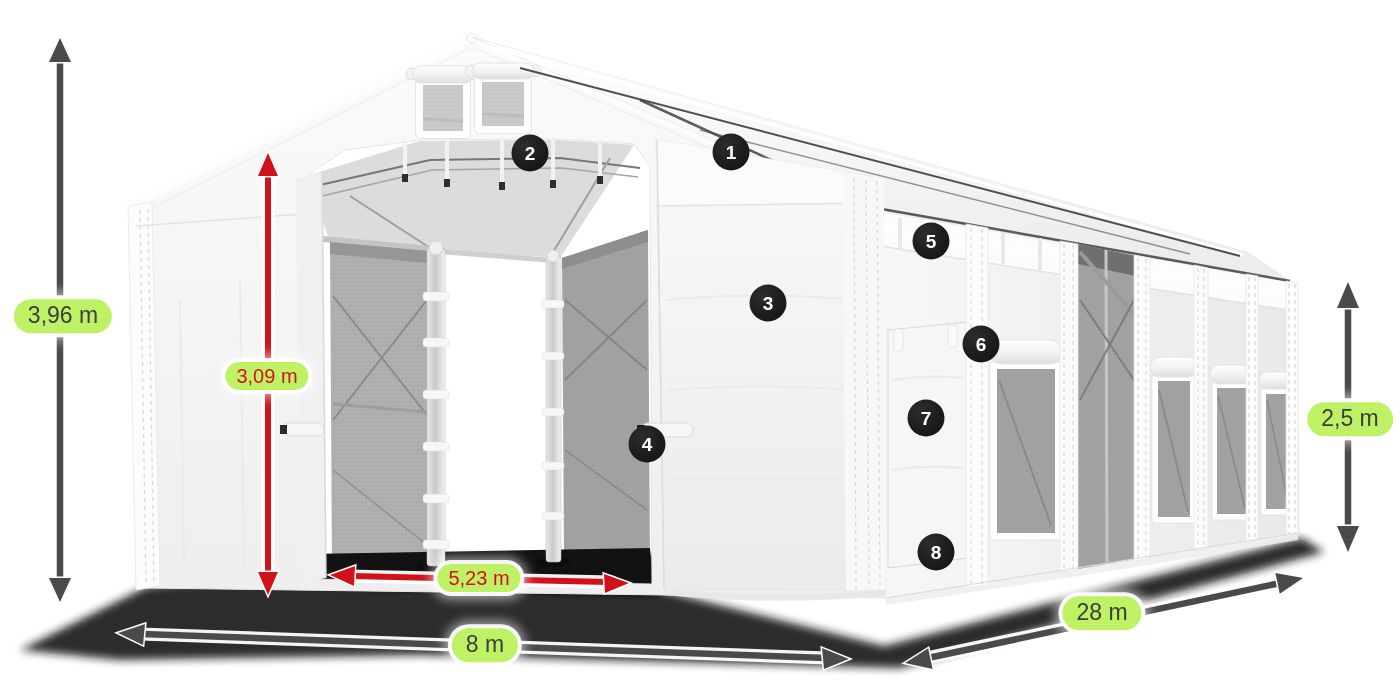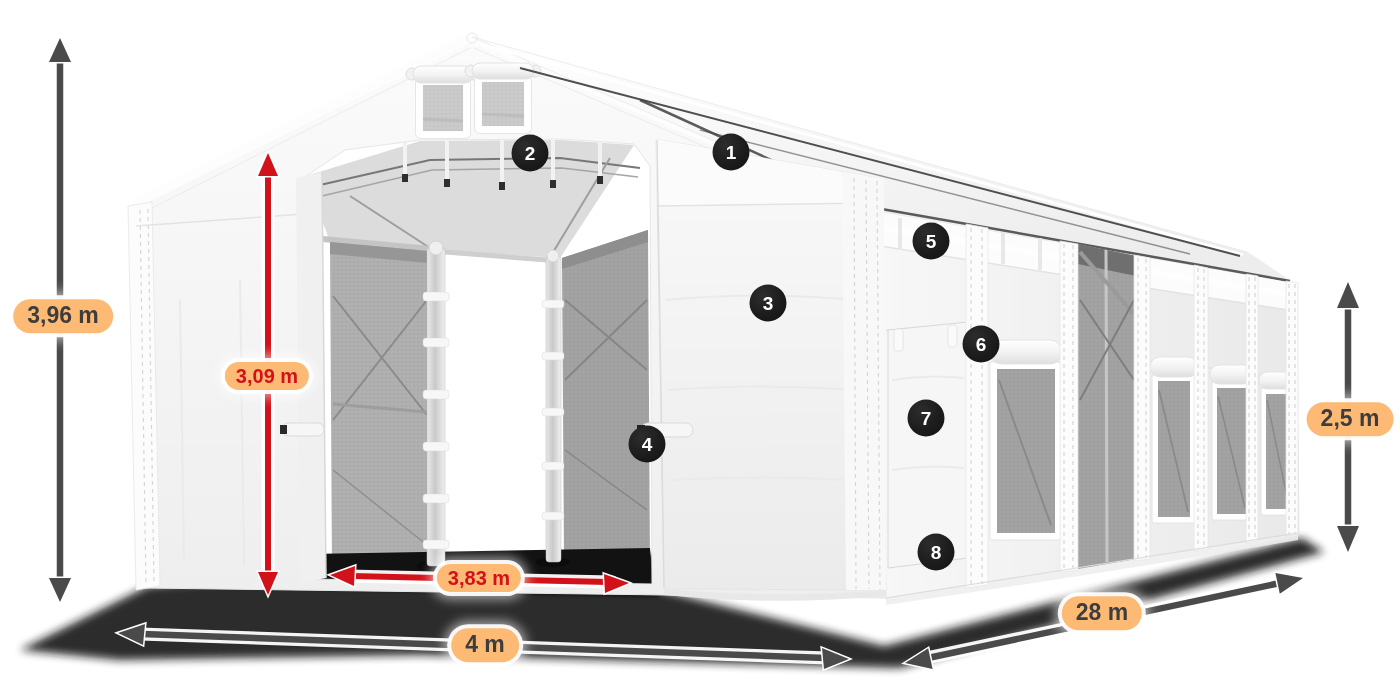--- a/index.html
+++ b/index.html
@@ -4,22 +4,22 @@
 <style>
   html,body{margin:0;padding:0;background:#ffffff;}
   .stage{
     position:relative;width:1400px;height:700px;background:#ffffff;overflow:hidden;
     font-family:"Liberation Sans", sans-serif;
   }
   .stage svg{position:absolute;left:0;top:0;}
   
   .pill{
     position:absolute;transform:translate(-50%,-50%);
-    background:#fdba74;border-radius:19px;white-space:nowrap;
-    font-weight:bold;color:#3d3d3d;text-align:center;line-height:1.2;
+    background:#bef264;border-radius:19px;white-space:nowrap;
+    font-weight:normal;color:#3d3d3d;text-align:center;line-height:1.2;
     box-shadow:0 0 0 4px rgba(255,255,255,.92), 0 0 12px 7px rgba(255,255,255,.6), 0 1px 5px rgba(0,0,0,.07);
     z-index:30;
   }
   .pill--gray{font-size:23px;padding:3px 14px;}
   .pill--red{font-size:20px;padding:2px 11px;color:#d2121a;border-radius:15px;}
   
   .badge{
     position:absolute;transform:translate(-50%,-50%);
     width:37px;height:37px;border-radius:50%;
     background:radial-gradient(circle at 35% 30%, #2d2d2d 0%, #1c1c1c 55%, #121212 100%);
@@ -349,22 +349,22 @@
   <g>
     <line x1="1348" y1="300" x2="1348" y2="532" class="arrow-casing"></line>
     <line x1="1348" y1="306" x2="1348" y2="528" class="arrow-line-gray"></line>
     <polygon points="1348,282 1337,308 1359,308" class="head-gray"></polygon>
     <polygon points="1348,552 1337,526 1359,526" class="head-gray"></polygon>
   </g>
 </svg>
 
 <div class="pill pill--gray" style="left:63px;top:316px">3,96 m</div>
 <div class="pill pill--red" style="left:267px;top:376px">3,09 m</div>
-<div class="pill pill--red" style="left:479px;top:578px">3,83 m</div>
-<div class="pill pill--gray" style="left:485px;top:645px">4 m</div>
+<div class="pill pill--red" style="left:479px;top:578px">5,23 m</div>
+<div class="pill pill--gray" style="left:485px;top:645px">8 m</div>
 <div class="pill pill--gray" style="left:1102px;top:613px">28 m</div>
 <div class="pill pill--gray" style="left:1350px;top:419px">2,5 m</div>
 
 <div class="badge" style="left:731px;top:152px">1</div>
 <div class="badge" style="left:530px;top:153px">2</div>
 <div class="badge" style="left:768px;top:303px">3</div>
 <div class="badge" style="left:647px;top:444px">4</div>
 <div class="badge" style="left:931px;top:241px">5</div>
 <div class="badge" style="left:981px;top:344px">6</div>
 <div class="badge" style="left:926px;top:418px">7</div>

